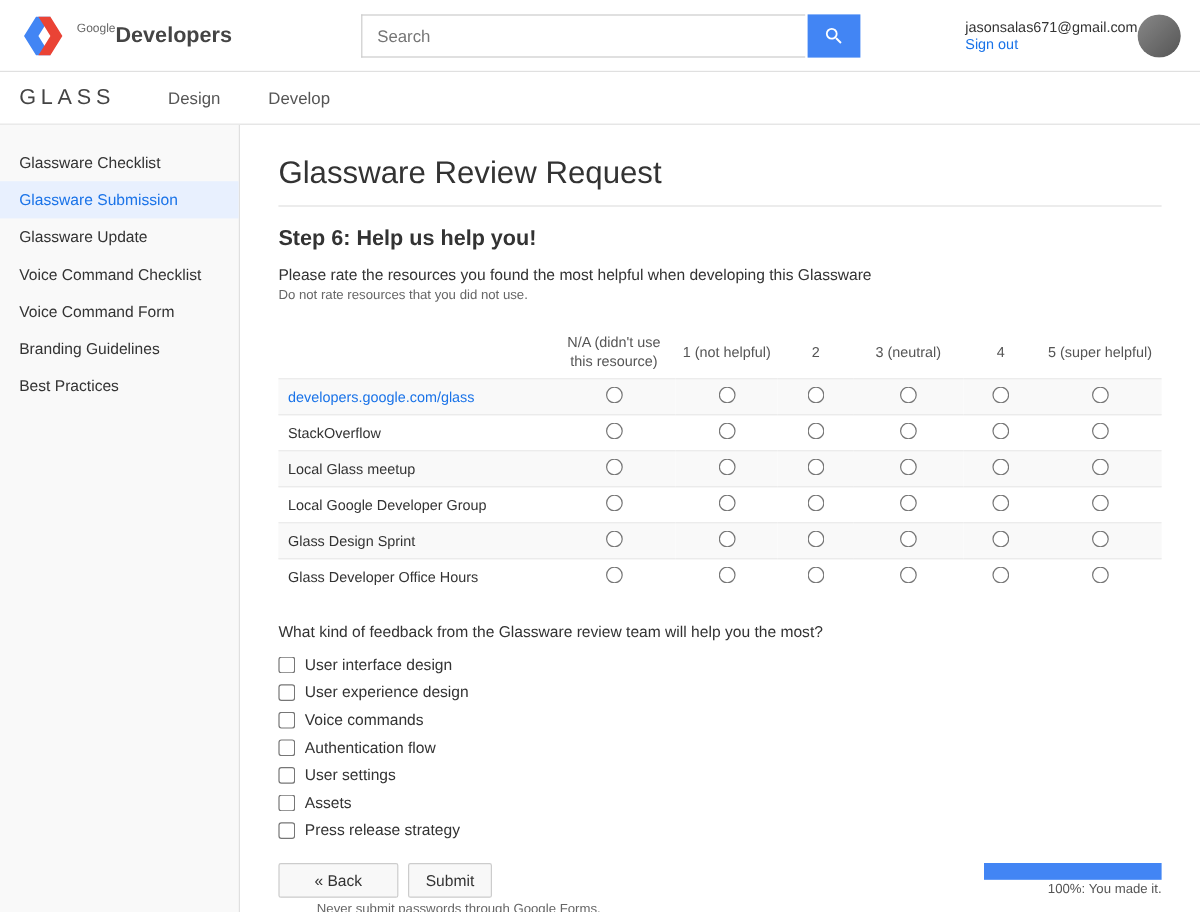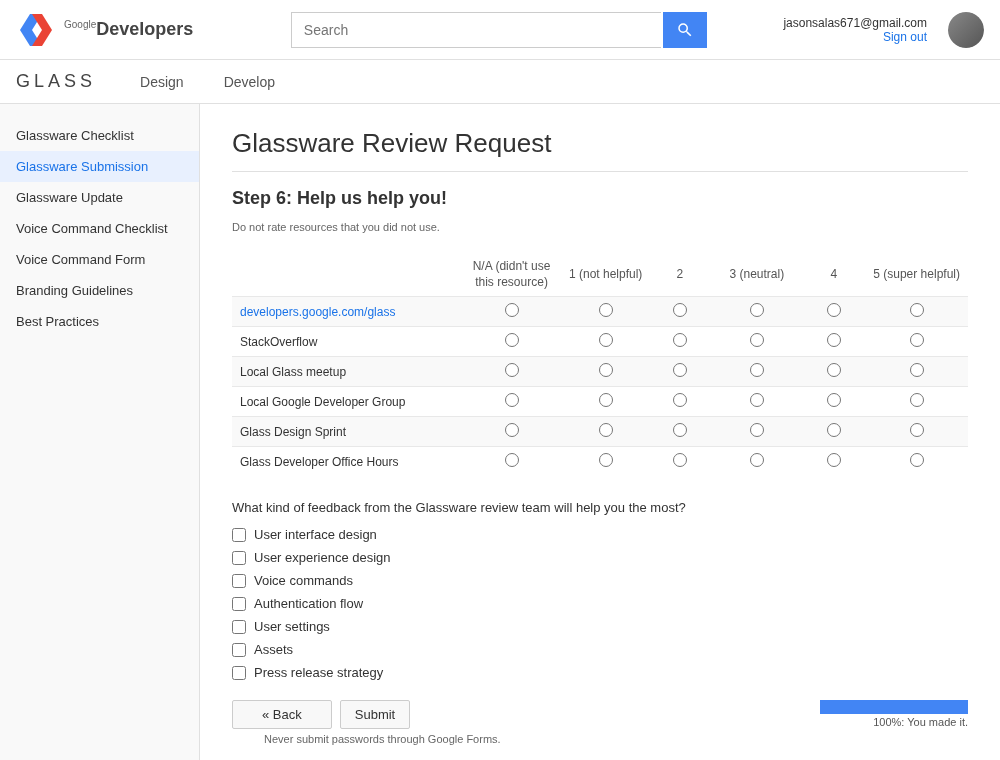--- a/index.html
+++ b/index.html
@@ -9,21 +9,21 @@
     .header { display: flex; align-items: center; justify-content: space-between; padding: 8px 16px; border-bottom: 1px solid #e0e0e0; height: 60px; }
     .logo-area { display: flex; align-items: center; gap: 8px; }
     .logo-icon { width: 40px; height: 40px; }
     .logo-text { display: flex; flex-direction: row; }
     .logo-google { font-size: 10px; color: #666; }
     .logo-developers { font-size: 18px; color: #444; font-weight: bold; }
     .search-area { display: flex; align-items: flex-end; gap: 2px; padding-left: 21px; }
     .search-input { width: 370px; height: 36px; border: 1px solid #ccc; border-right: none; padding: 0 12px; font-size: 14px; outline: none; }
     .search-btn { width: 44px; height: 36px; background: #4285f4; border: none; cursor: pointer; display: flex; align-items: center; justify-content: center; }
     .search-btn svg { fill: white; width: 18px; height: 18px; }
-    .user-area { display: flex; align-items: center; gap: 21px; text-align: right; }
+    .user-area { display: flex; align-items: center; gap: 0; text-align: left; }
     .user-email { font-size: 12px; color: #333; }
     .user-signout { font-size: 12px; color: #1a73e8; cursor: pointer; display: block; }
     .avatar { width: 36px; height: 36px; border-radius: 50%; background: #ccc; overflow: hidden; }
     .avatar-img { width: 36px; height: 36px; border-radius: 50%; background: linear-gradient(135deg, #888, #555); }
 
     
     .navbar { display: flex; align-items: center; padding: 0 16px; border-bottom: 1px solid #e0e0e0; height: 44px; gap: 8px; }
     .glass-logo-text { font-size: 18px; letter-spacing: 4px; color: #444; margin-right: 20px; font-weight: 300; }
     .nav-item { padding: 12px 16px; font-size: 14px; color: #555; cursor: pointer; text-decoration: none; display: inline-block; }
     .nav-item.active { color: #333; border-bottom: 2px solid #333; font-weight: 500; }
@@ -122,20 +122,21 @@
     <a class="sidebar-item">Glassware Update</a>
     <a class="sidebar-item">Voice Command Checklist</a>
     <a class="sidebar-item">Voice Command Form</a>
     <a class="sidebar-item">Branding Guidelines</a>
     <a class="sidebar-item">Best Practices</a>
   </nav>
 
   <div class="content">
     <h1 class="page-title">Glassware Review Request</h1>
     <h2 class="step-title">Step 6: Help us help you!</h2>
+    <p class="instructions">Please rate the resources you found the most helpful when developing this Glassware</p>
     <p class="sub-instructions">Do not rate resources that you did not use.</p>
 
     <table class="rating-table">
       <thead>
         <tr>
           <th class="resource-col" style="width:200px;"></th>
           <th style="width:90px;">N/A (didn't use this resource)</th>
           <th style="width:75px;">1 (not helpful)</th>
           <th style="width:55px;">2</th>
           <th style="width:80px;">3 (neutral)</th>

